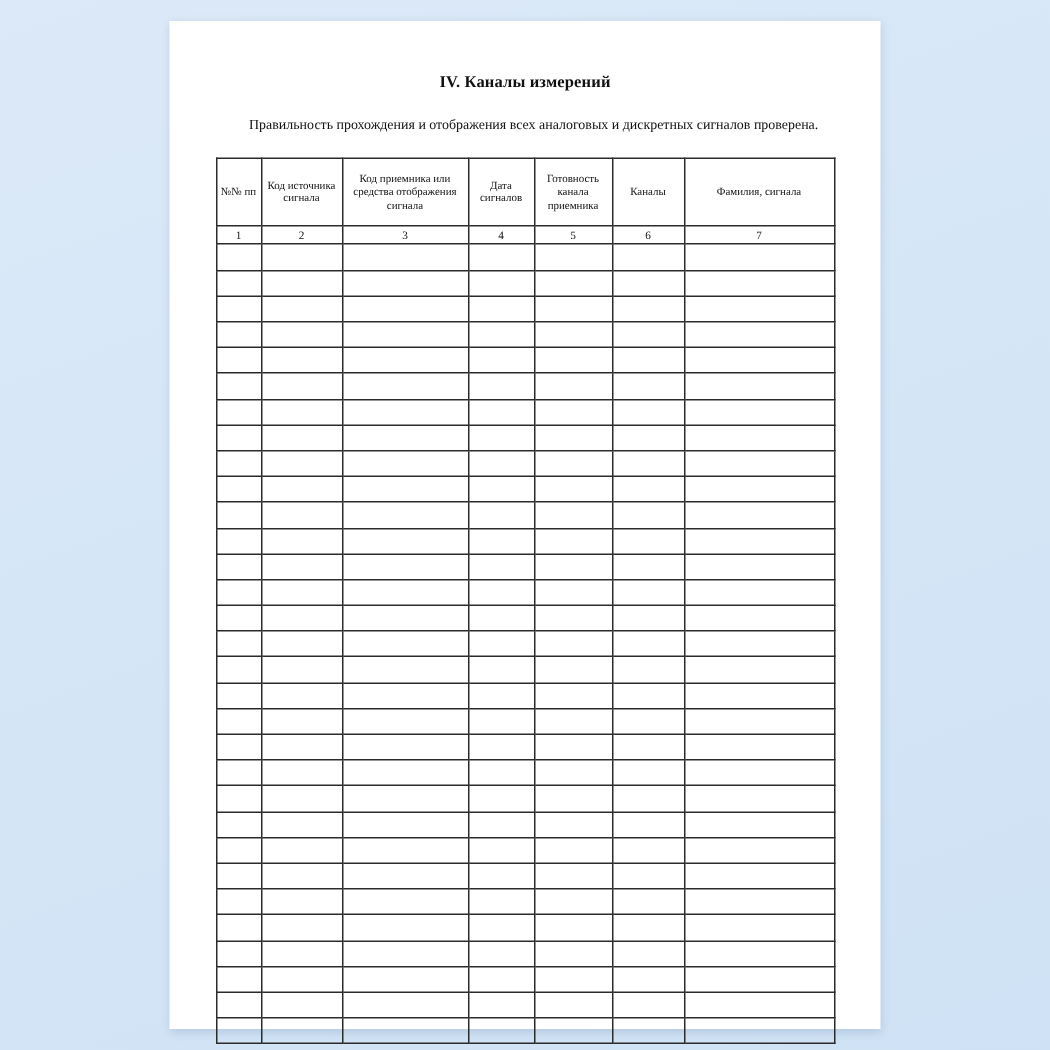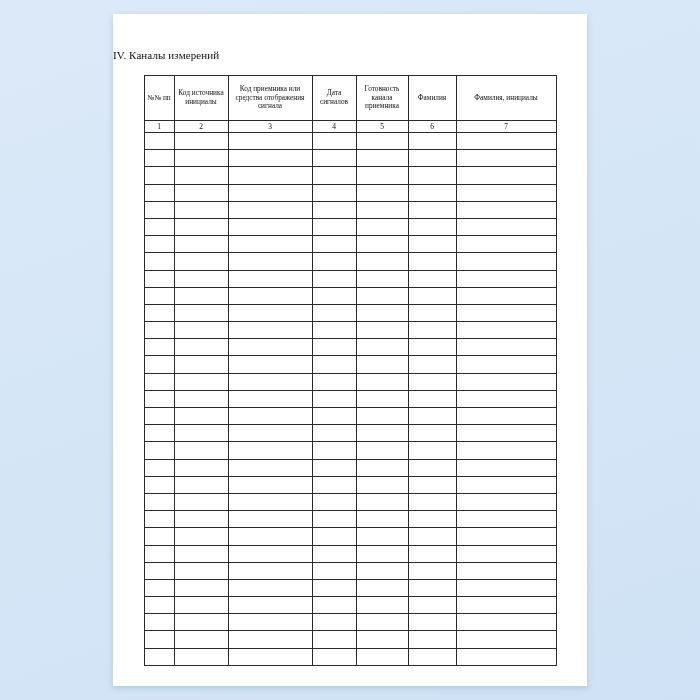--- a/index.html
+++ b/index.html
@@ -24,22 +24,23 @@
     left: 113px;
     top: 14px;
     width: 474px;
     height: 672px;
     background: #ffffff;
     box-shadow: 0 2px 6px rgba(70,100,140,0.22);
     box-sizing: border-box;
     padding: 0;
   }
   .doc-title {
+    text-align: center;
     font-size: 11px;
-    font-weight: normal;
+    font-weight: bold;
     margin-top: 35px;
     letter-spacing: 0.1px;
     color: #111;
   }
   .intro {
     margin: 17px 31px 0 31px;
     font-size: 9.3px;
     line-height: 1.45;
     text-align: justify;
     text-indent: 22px;
@@ -82,40 +83,41 @@
   col.c7 { width: 100px; }
 </style>
 </head>
 <body>
 
 <div id="stage">
   <div class="page">
 
     <div class="doc-title">IV. Каналы измерений</div>
 
+    <p class="intro">Правильность прохождения и отображения всех аналоговых и дискретных сигналов проверена.</p>
 
     <table class="main">
       <colgroup>
         <col class="c1">
           <col class="c2">
           <col class="c3">
           <col class="c4">
           <col class="c5">
           <col class="c6">
           <col class="c7">
       </colgroup>
       <thead>
         <tr>
           <th>№№ пп</th>
-          <th>Код источника инициалы</th>
+          <th>Код источника сигнала</th>
           <th>Код приемника или средства отображения сигнала</th>
           <th>Дата сигналов</th>
           <th>Готовность канала приемника</th>
-          <th>Фамилия</th>
-          <th>Фамилия, инициалы</th>
+          <th>Каналы</th>
+          <th>Фамилия, сигнала</th>
         </tr>
       </thead>
       <tbody id="tbody">
         <tr>
           <td class="numrow">1</td>
           <td class="numrow">2</td>
           <td class="numrow">3</td>
           <td class="numrow">4</td>
           <td class="numrow">5</td>
           <td class="numrow">6</td>

